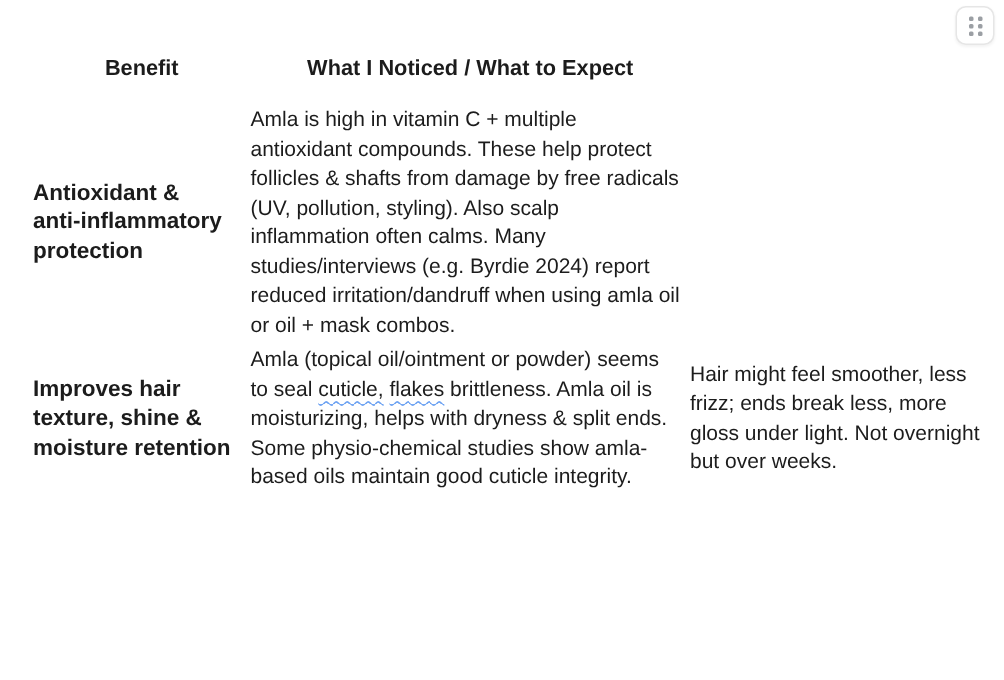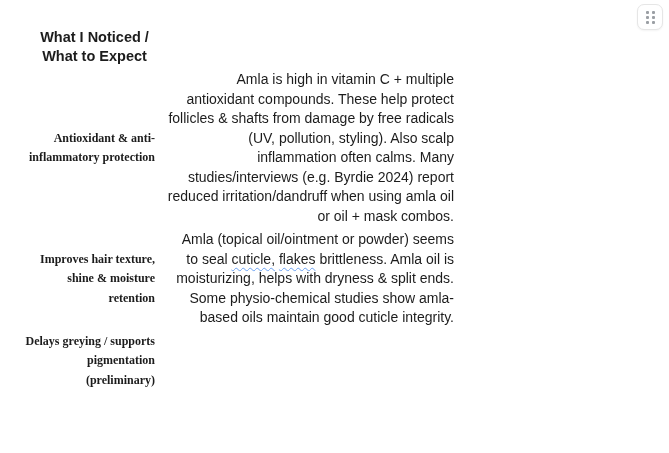--- a/index.html
+++ b/index.html
@@ -40,26 +40,25 @@
     align-items: center;
   }
   .header-row { min-height: 42px; }
   .header-cell {
     font-weight: bold;
     font-size: 14.5px;
     line-height: 19.5px;
     text-align: center;
     padding: 0 4px;
   }
-  .cell { font-size: 14px; line-height: 19.5px; text-align: right; }
+  .cell { font-size: 14px; line-height: 19.5px; }
   .benefit-cell {
     font-weight: bold;
-    font-size: 12px;
+    font-size: 15px;
     padding-right: 12px;
-    font-family: Liberation Serif, serif;
   }
   .research-cell { padding-right: 6px; }
   .noticed-cell { padding-right: 0; }
   .body-row { padding: 2px 0; }
   .squiggle {
     text-decoration: underline;
     text-decoration-style: wavy;
     text-decoration-color: #6ba1f2;
     text-decoration-thickness: 1px;
     text-underline-offset: 3px;
@@ -74,28 +73,29 @@
     <span class="dot"></span>
     <span class="dot"></span>
     <span class="dot"></span>
     <span class="dot"></span>
     <span class="dot"></span>
   </span>
 </button>
 
 <div class="table">
   <div class="grid-row header-row">
+    <div class="header-cell">Benefit</div>
     <div class="header-cell">What I Noticed / What to Expect</div>
   </div>
   <div id="table-body">
       <div class="grid-row body-row">
         <div class="cell benefit-cell">Antioxidant &amp; anti-inflammatory protection</div>
         <div class="cell research-cell"><span>Amla is high in vitamin C + multiple antioxidant compounds. These help protect follicles &amp; shafts from damage by free radicals (UV, pollution, styling). Also scalp inflammation often calms. Many studies/interviews (e.g. Byrdie 2024) report reduced irritation/dandruff when using amla oil or oil + mask combos.</span></div>
       </div>
       <div class="grid-row body-row">
         <div class="cell benefit-cell">Improves hair texture, shine &amp; moisture retention</div>
         <div class="cell research-cell"><span>Amla (topical oil/ointment or powder) seems to seal </span><span class="squiggle">cuticle,</span><span> </span><span class="squiggle">flakes</span><span> brittleness. Amla oil is moisturizing, helps with dryness &amp; split ends. Some physio-chemical studies show amla-based oils maintain good cuticle integrity.</span></div>
+        <div class="cell noticed-cell"><span>Hair might feel smoother, less frizz; ends break less, more gloss under light. Not overnight but over weeks.</span></div>
       </div>
       <div class="grid-row body-row">
-        <div class="cell benefit-cell">Delays greying / supports pigmentation (preliminary)</div>
       </div>
     </div>
 </div>
 
 </body></html>

